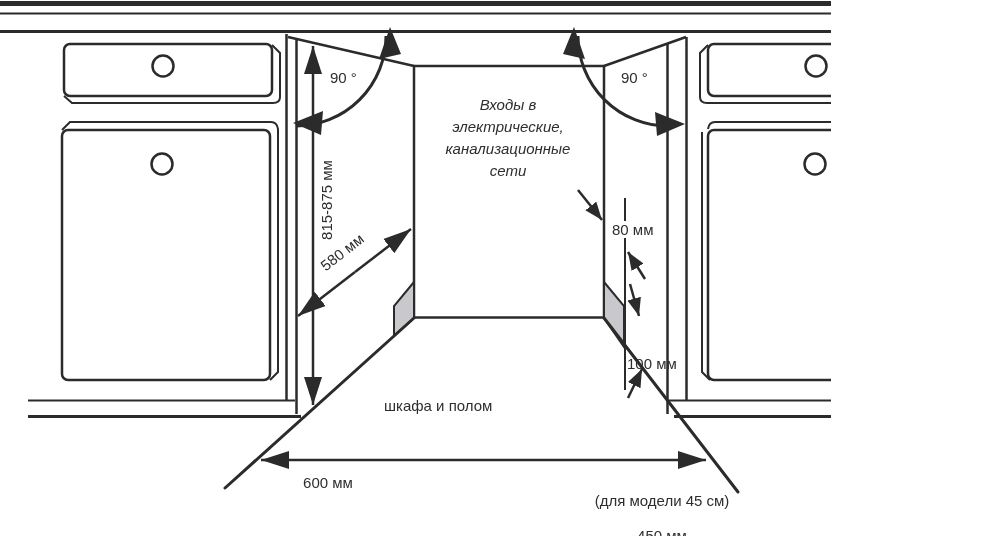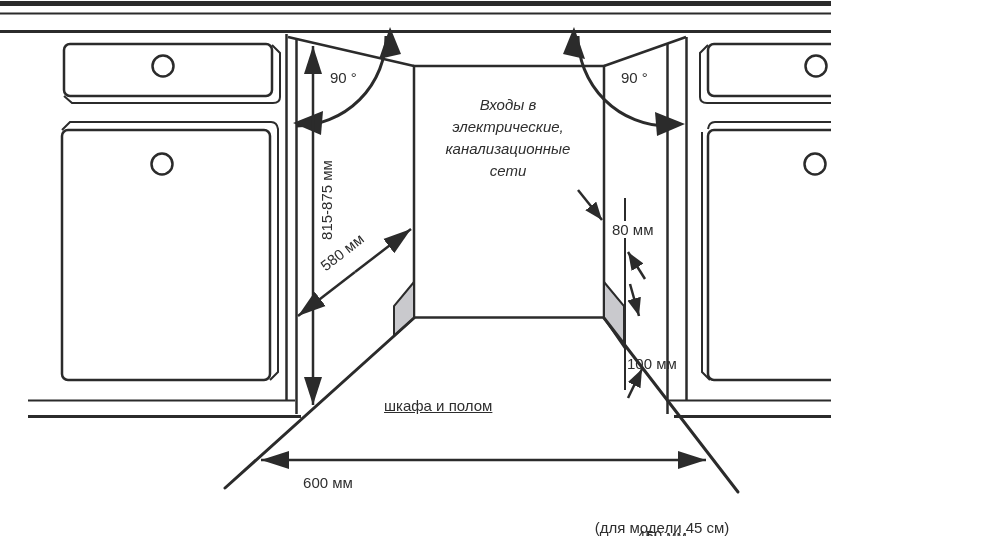--- a/index.html
+++ b/index.html
@@ -135,22 +135,22 @@
 
   <div class="lbl rot90" style="left:326px;top:200px;">815-875 мм</div>
 
   <div class="lbl rot38" style="left:342px;top:252px;">580 мм</div>
 
   <div class="lbl onwhite" style="left:610px;top:221px;">80 мм</div>
 
   <div class="lbl" style="left:627px;top:331px;margin-top:24px;">100 мм</div>
 
 
-  <div class="lbl" style="left:384px;top:397px;text-decoration:underline;">шкафа и полом</div>
+  <div class="lbl" style="left:384px;top:397px;">шкафа и полом</div>
 
   <div class="lbl center" style="left:328px;top:474px;text-align:center;">600 мм</div>
 
 
   <div class="lbl center" style="left:662px;top:483px;margin-top:44px;">450 мм</div>
 
-  <div class="lbl center" style="left:662px;top:519px;">(для модели 45 см)</div>
+  <div class="lbl center" style="left:662px;top:492px;">(для модели 45 см)</div>
 
 </div>
 
 </body></html>

